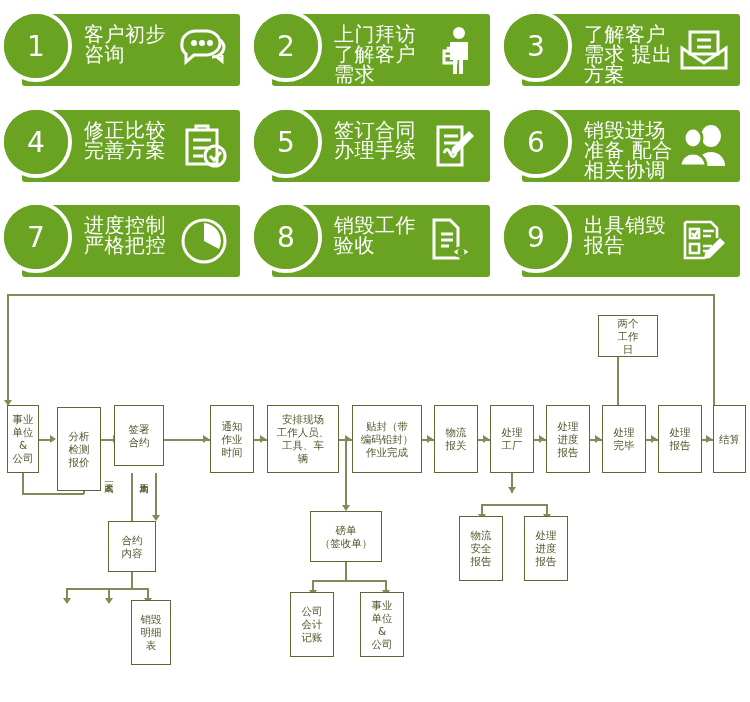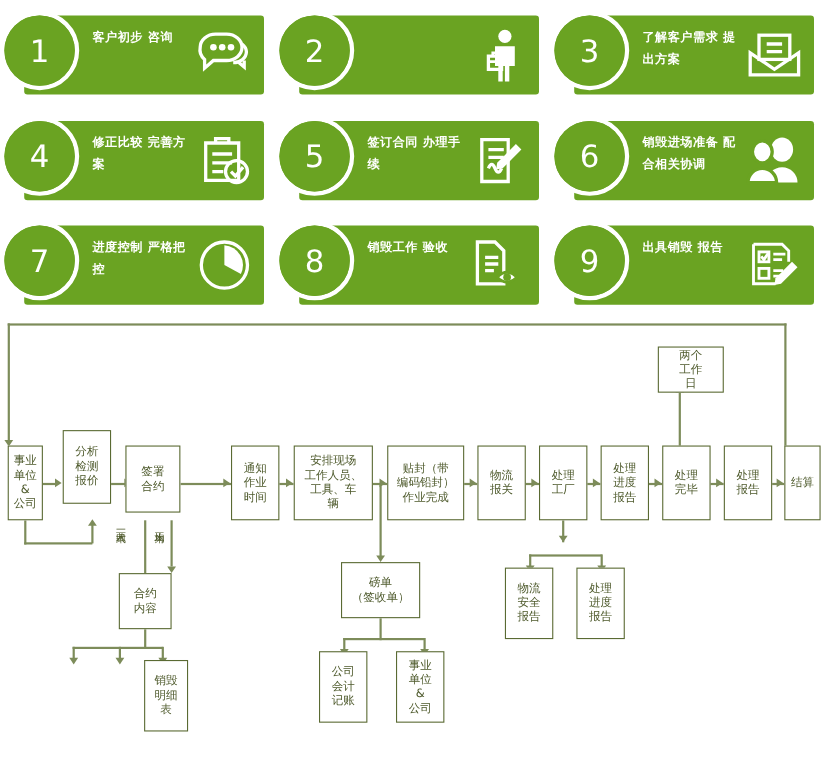--- a/index.html
+++ b/index.html
@@ -27,21 +27,21 @@
     position:absolute;left:4px;top:4px;width:64px;height:64px;border-radius:50%;
     background:#6aa322;
   }
   .step .num{
     position:absolute;left:4px;top:4px;width:64px;height:64px;
     display:flex;align-items:center;justify-content:center;
     color:#ffffff;font-size:28px;font-weight:400;
   }
   .step .txt{
     position:absolute;left:62px;top:10px;width:96px;
-    color:#ffffff;font-size:11px;line-height:20px;font-weight:700;
+    color:#ffffff;font-size:20px;line-height:20px;font-weight:400;
     letter-spacing:.5px;
   }
   .step .ic{
     position:absolute;right:8px;top:8px;width:56px;height:56px;
     display:flex;align-items:center;justify-content:center;
   }
   .step .ic svg{display:block;}
   
   .flow{position:absolute;left:0;top:287px;width:750px;height:415px;}
   .node{
@@ -88,20 +88,24 @@
         </svg>
     </div>
     <div class="numwrap">
       <div class="ring"></div>
         <div class="disc"></div>
       <div class="num">1</div>
     </div>
   </div>
 
   <div class="step step-row1 step-col2">
+    <div class="txt">
+      <span>上门拜访</span>
+      <span>了解客户需求</span>
+    </div>
     <div class="ic">
       <svg width="52" height="50" viewBox="0 0 52 50">
           <g fill="#fff">
             <circle cx="31" cy="8" r="6"></circle>
             <path d="M22 17 h18 v18 h-5 v14 h-4 v-14 h-2 v14 h-4 v-14 h-3z"></path>
             <path d="M16 26 h12 v12 h-12z" fill="none" stroke="#fff" stroke-width="3"></path>
             <path d="M20 26 v-3 h4 v3" fill="none" stroke="#fff" stroke-width="2.5"></path>
             <path d="M16 31 h12" stroke="#fff" stroke-width="2.5"></path>
           </g>
         </svg>
@@ -347,21 +351,21 @@
   <div class="ln hln" style="left:617px;top:152px;width:1px;height:1px;"></div>
   <div class="ln vln" style="left:617px;top:120px;height:32px;"></div>
   <div class="arr arr-u" style="left:614px;top:64px;"></div>
 
   <div class="node" style="left:7px;top:118px;width:32px;height:68px;">
       <span style="white-space:pre-line">事业
 单位
 &amp;
 公司</span>
     </div>
-  <div class="node" style="left:57px;top:104px;width:44px;height:67px;">
+  <div class="node" style="left:57px;top:120px;width:44px;height:84px;">
       <span style="white-space:pre-line">分析
 检测
 报价</span>
     </div>
   <div class="node" style="left:114px;top:118px;width:50px;height:61px;">
       <span style="white-space:pre-line">签署
 合约</span>
     </div>
   <div class="node" style="left:210px;top:118px;width:44px;height:68px;">
       <span style="white-space:pre-line">通知

